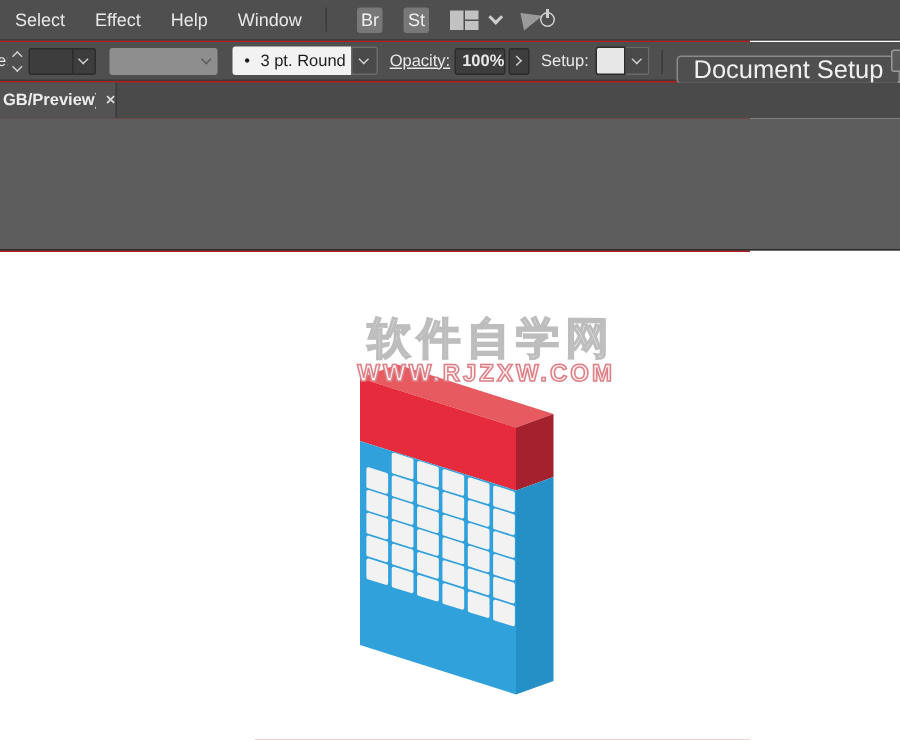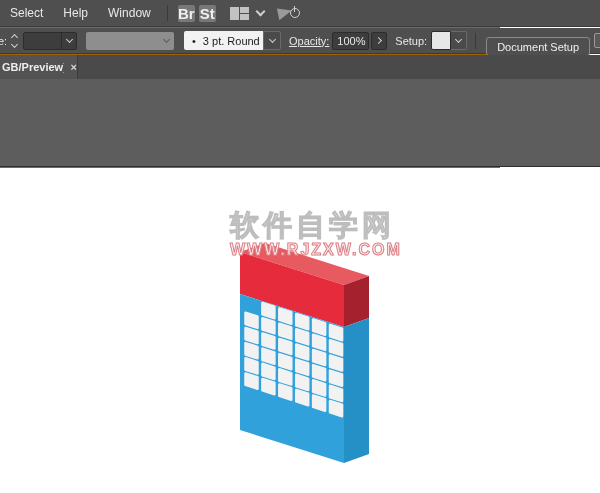--- a/index.html
+++ b/index.html
@@ -1,29 +1,29 @@
 <!DOCTYPE html>
 <html><head>
 <meta charset="utf-8">
 <style>
   * { margin:0; padding:0; box-sizing:border-box; }
   html,body { width:600px; height:493px; overflow:hidden; }
   body { font-family:"Liberation Sans", sans-serif; }
-  .screen { position:relative; width:500px; height:493px; background:#a16207; }
+  .screen { position:relative; width:500px; height:493px; background:#b91c1c; }
 
   
   .menubar { position:absolute; left:0; top:0; width:600px; height:27px;
              background:#4f4f4f; border-bottom:1px solid #3c3c3c;
              display:flex; align-items:center; }
   .menu-item { color:#e8e8e8; font-size:12px; padding:0 10px; height:27px;
                line-height:27px; cursor:default; }
   .vsep { width:1px; height:16px; background:#3a3a3a; margin:0 6px; }
   .sq-btn { width:17px; height:17px; background:#787878; border-radius:2px;
-            color:#f0f0f0; font-size:15px; font-weight:bold; display:flex;
-            align-items:center; justify-content:center; margin-left:4px; }
+            color:#f0f0f0; font-size:12px; font-weight:normal; display:flex;
+            align-items:center; justify-content:center; margin-left:14px; }
   .ws-icon { width:19px; height:13px; margin-left:14px; display:flex; gap:1px; }
   .ws-icon .l { width:9px; height:13px; background:#c2c2c2; }
   .ws-icon .r { width:9px; height:13px; display:flex; flex-direction:column; gap:1px; }
   .ws-icon .r div { flex:1; background:#c2c2c2; }
   .caret { display:inline-block; width:7px; height:7px; border-right:2px solid #cfcfcf;
            border-bottom:2px solid #cfcfcf; transform:rotate(45deg); margin-left:8px; margin-top:-4px; }
   .gpu { position:relative; width:22px; height:16px; margin-left:14px; }
   .gpu .swoosh { position:absolute; left:0; top:2px; width:0; height:0;
                  border-left:14px solid #9a9a9a; border-top:5px solid transparent;
                  border-bottom:7px solid transparent; transform:rotate(-12deg); }
@@ -55,70 +55,71 @@
   .profile-combo .chev { border-color:#5c5c5c; margin-right:5px; }
   .brush-combo { display:flex; align-items:center; margin-left:10px; height:19px; }
   .brush-face { display:flex; align-items:center; gap:7px; width:79px; height:19px;
                 background:#f2f2f2; border-radius:2px 0 0 2px; color:#1c1c1c;
                 padding-left:8px; font-size:11px; }
   .brush-chev { width:18px; height:19px; background:#4a4a4a; border:1px solid #6a6a6a;
                 border-radius:0 2px 2px 0; display:flex; align-items:center; justify-content:center; }
   .link-label { text-decoration:underline; margin-left:8px; }
   .opacity-field { width:37px; height:18px; background:#3d3d3d; border:1px solid #2c2c2c;
                    border-radius:2px; margin-left:3px; display:flex; align-items:center;
-                   padding-left:4px; }
+                   padding-left:4px;font-weight:bold; }
   .gt-btn { width:16px; height:18px; margin-left:2px; display:flex; align-items:center;
             justify-content:center; border:1px solid #2c2c2c; background:#3d3d3d; border-radius:2px; }
   .gt-btn .chev { transform:rotate(-45deg); margin-top:0; margin-left:-2px; }
   .plain-label { margin-left:8px; }
   .style-combo { display:flex; align-items:center; margin-left:4px; height:19px; }
   .style-swatch { width:20px; height:19px; background:#e7e7e7; border:1px solid #2c2c2c;
                   border-radius:2px 0 0 2px; }
   .style-chev { width:16px; height:19px; border:1px solid #6a6a6a; border-left:none;
                 background:#4a4a4a; border-radius:0 2px 2px 0; display:flex;
                 align-items:center; justify-content:center; }
   .bar-btn { height:19px; border:1px solid #8a8a8a; border-radius:3px; background:#4f4f4f;
-             color:#f0f0f0; font-size:11px; padding:0 10px; display:flex; align-items:center;
+             color:#f0f0f0; font-size:17px; padding:0 10px; display:flex; align-items:center;
              margin-left:8px; white-space:nowrap;margin-top:12px; }
   .edge-sliver { position:absolute; right:-3px; top:5px; width:9px; height:15px;
                  border:1px solid #9a9a9a; border-radius:2px; background:#5a5a5a; }
 
   
   .tabbar { position:absolute; left:0; top:55px; width:600px; height:24px; background:#4a4a4a; }
   .doc-tab { position:absolute; left:0; top:0; height:24px; width:78px; background:#535353;
              border-right:1px solid #3a3a3a; display:flex; align-items:center;
              color:#ededed; font-size:11px; font-weight:bold; }
   .doc-tab .label { margin-left:2px; white-space:nowrap; overflow:hidden; }
   .doc-tab .close { margin-left:7px; color:#d8d8d8; font-size:11px; font-weight:bold; cursor:default; }
 
   
   .canvas { position:absolute; left:0; top:79px; width:600px; height:88px; background:#5d5d5d;
             border-bottom:1px solid #2e2e2e; }
   .artboard { position:absolute; left:0; top:168px; width:600px; height:325px; background:#ffffff; }
 
   
-  .wm { position:absolute; text-align:left; pointer-events:none; }
+  .wm { position:absolute; text-align:right; pointer-events:none; }
   .wm1 { left:230px; top:206px; width:180px; font-size:29px; font-weight:bold;
          letter-spacing:4px; color:rgba(255,255,255,0.92);
          -webkit-text-stroke:1px #bdbdbd;
          text-shadow:0 0 1px #c6c6c6; }
   .wm2 { left:230px; top:241px; width:180px; font-size:16px; font-weight:bold;
          letter-spacing:2px; color:rgba(255,244,244,0.95);
          -webkit-text-stroke:1px #dd8289;
          text-shadow:0 0 1px #d98a90; }
 
   #calendar-svg { position:absolute; left:235px; top:235px; }
 </style>
 </head>
 <body>
 
 <div class="screen">
 
   <div class="menubar">
     <span class="menu-item">Select</span>
+    <span class="menu-item">Effect</span>
     <span class="menu-item">Help</span>
     <span class="menu-item">Window</span>
     <span class="vsep"></span>
     <span class="sq-btn">Br</span>
     <span class="sq-btn">St</span>
     <span class="ws-icon">
       <span class="l"></span>
       <span class="r">
           <div></div>
           <div></div>

